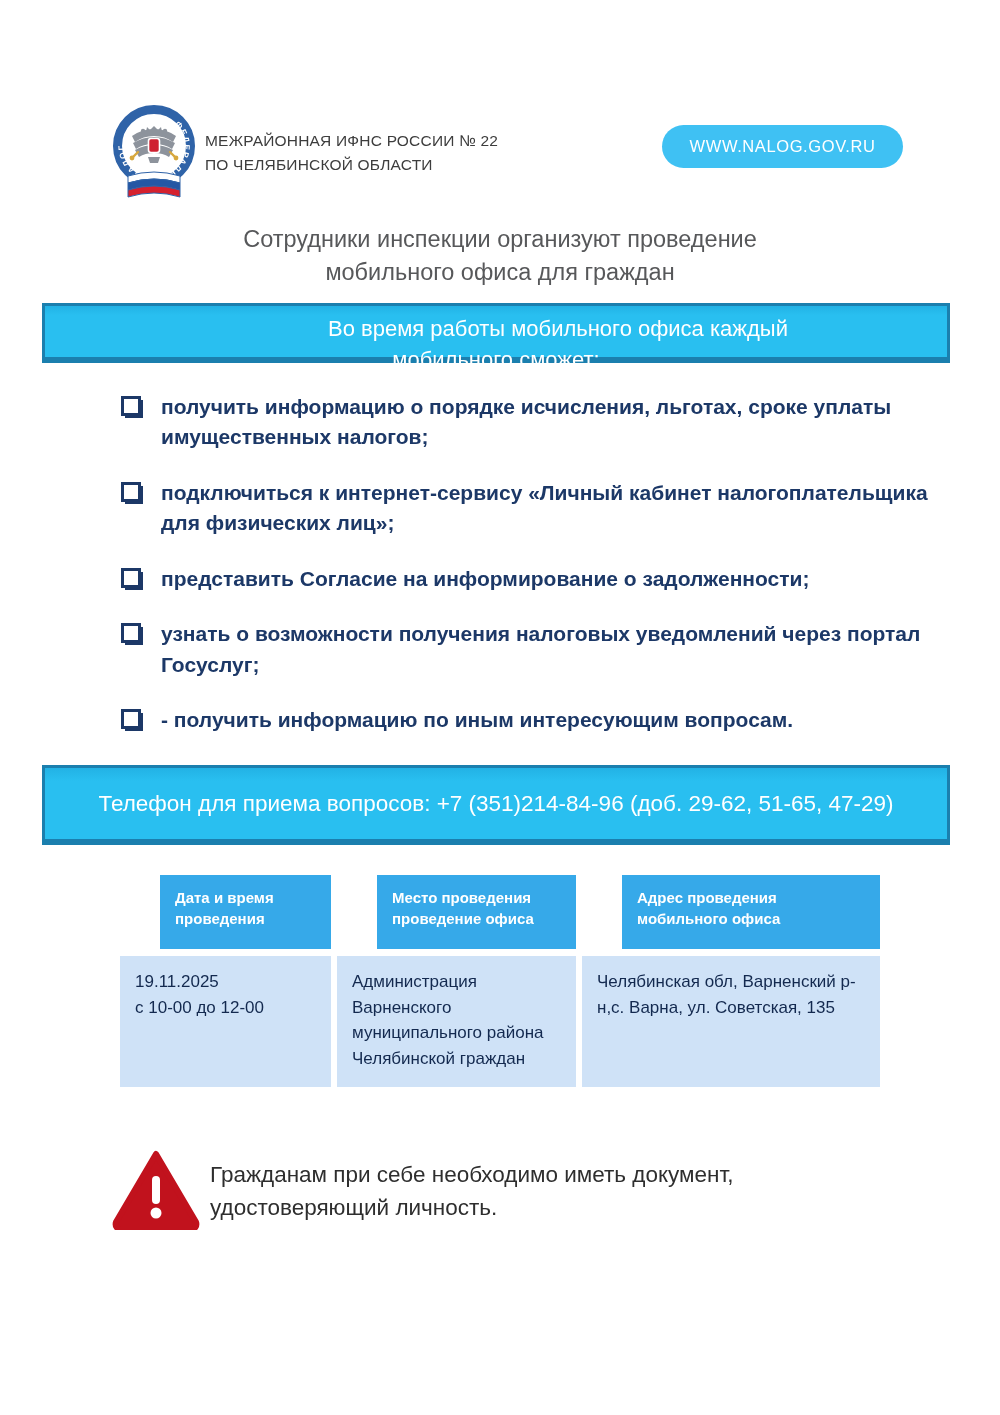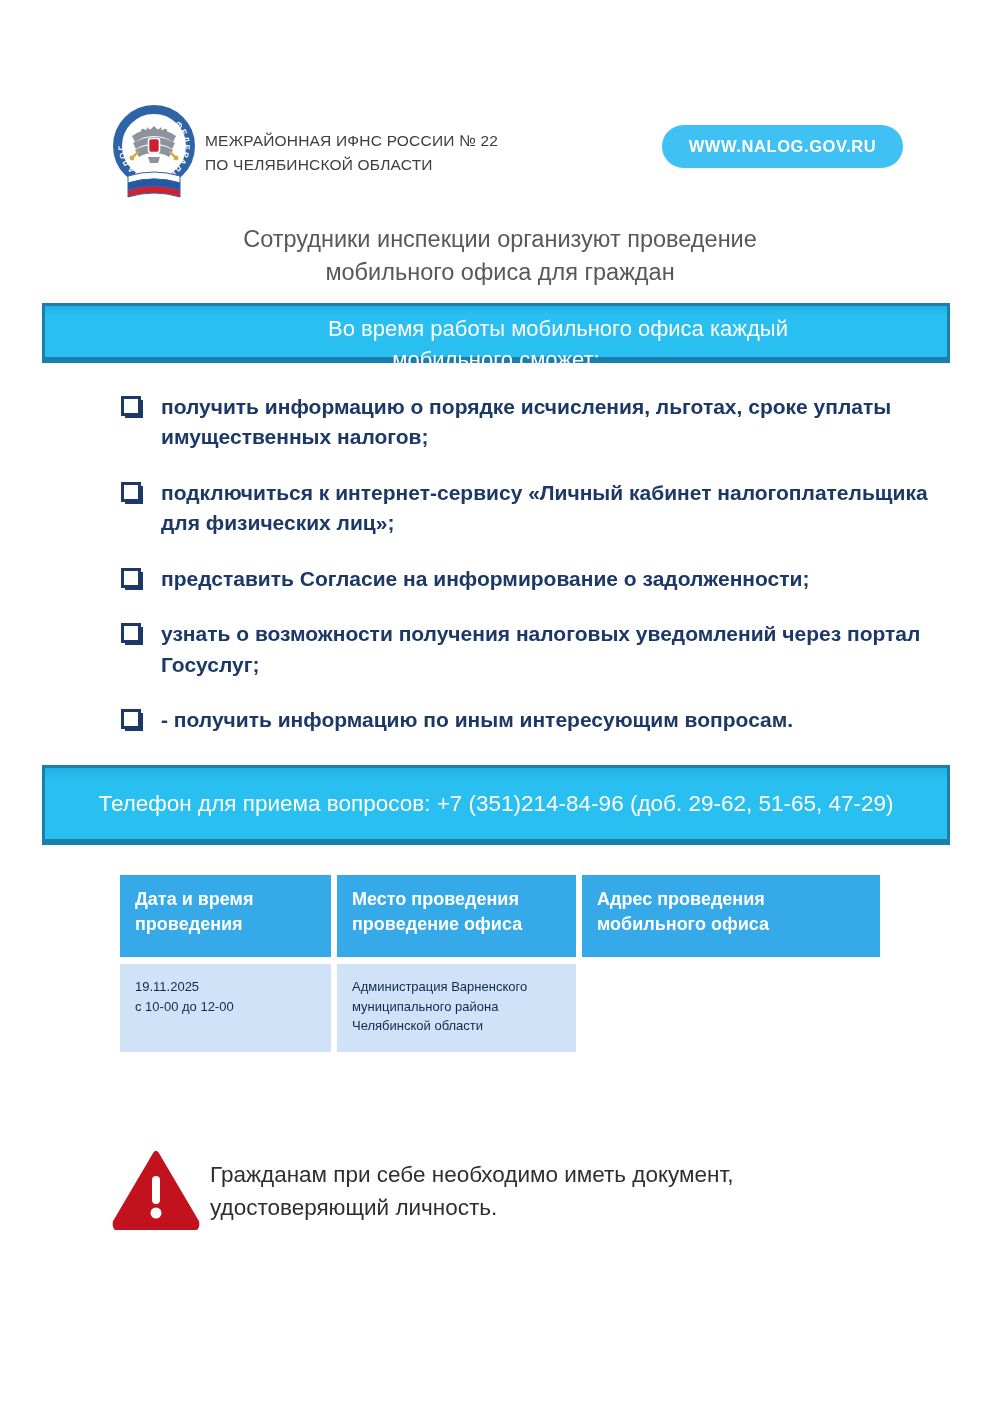--- a/index.html
+++ b/index.html
@@ -15,21 +15,21 @@
   .org-text{
     position:absolute;left:205px;top:129px;
     font-size:15.5px;color:#3d3d3d;line-height:1.55;letter-spacing:.2px;
     font-weight:500;
   }
   .site-pill{
     position:absolute;left:662px;top:125px;width:241px;height:43px;
     background:#3fc1f3;border-radius:22px;border:none;
     color:#ffffff;font-size:16.5px;letter-spacing:.6px;
     display:flex;align-items:center;justify-content:center;
-    font-family:"Liberation Sans", sans-serif;cursor:pointer;font-weight:bold;
+    font-family:"Liberation Sans", sans-serif;cursor:pointer;
   }
   
   .page-title{
     position:absolute;top:223px;left:0;width:1000px;
     text-align:center;font-size:23.5px;color:#57585a;line-height:1.4;
     font-weight:500;
   }
   
   .banner{
     position:absolute;left:42px;width:908px;box-sizing:border-box;
@@ -53,26 +53,27 @@
     box-shadow:3px 3px 0 -1px #1c3867;
     background:#ffffff;display:inline-block;
   }
   
   .schedule{
     position:absolute;left:120px;top:875px;width:760px;
     display:grid;grid-template-columns:211px 239px 298px;gap:7px 6px;
   }
   .schedule .th{
     background:#36a9e9;color:#ffffff;font-weight:bold;
-    font-size:18px;line-height:1.4;padding:12px 15px 20px 15px;
+    font-size:15px;line-height:1.4;padding:12px 15px 20px 15px;
     box-sizing:border-box;
+    margin-left:40px;
   }
   .schedule .td{
     background:#cfe2f7;color:#13294f;
-    font-size:13px;line-height:1.5;padding:13px 15px 16px 15px;
+    font-size:17px;line-height:1.5;padding:13px 15px 16px 15px;
     box-sizing:border-box;font-weight:500;
   }
   .schedule .td.prewrap{white-space:pre-line;}
   
   .warning{position:absolute;left:112px;top:1150px;display:flex;align-items:flex-start;}
   .warning-icon{width:88px;height:80px;flex:0 0 auto;}
   .warning-text{
     margin-left:10px;padding-top:9px;
     font-size:22.5px;color:#2e2e2e;line-height:1.45;font-weight:500;
   }
@@ -145,21 +146,22 @@
 <div class="banner banner-phone">
   <div class="phone-text">Телефон для приема вопросов: +7 (351)214-84-96 (доб. 29-62, 51-65, 47-29)</div>
 </div>
 
 <div class="schedule">
     <div class="th">Дата и время проведения</div>
     <div class="th">Место проведения проведение офиса</div>
     <div class="th">Адрес проведения мобильного офиса</div>
     <div class="td prewrap">19.11.2025
 с 10-00 до 12-00</div>
-    <div class="td">Администрация Варненского муниципального района Челябинской области</div>
+    <div class="td">Администрация Варненского муниципального района Челябинской граждан</div>
+    <div class="td">Челябинская обл, Варненский р-н,с. Варна, ул. Советская, 135</div>
   </div>
 
 <div class="warning">
   <span class="warning-icon">
     <svg viewBox="0 0 88 80" width="88" height="80">
       <path d="M44,4 L84,72 a6,6 0 0 1 -5,8 H9 a6,6 0 0 1 -5,-8 Z" fill="#c1121d" stroke="#c1121d" stroke-width="6" stroke-linejoin="round"></path>
       <rect x="40" y="26" width="8" height="28" rx="4" fill="#ffffff"></rect>
       <circle cx="44" cy="63" r="5.5" fill="#ffffff"></circle>
     </svg>
   </span>

